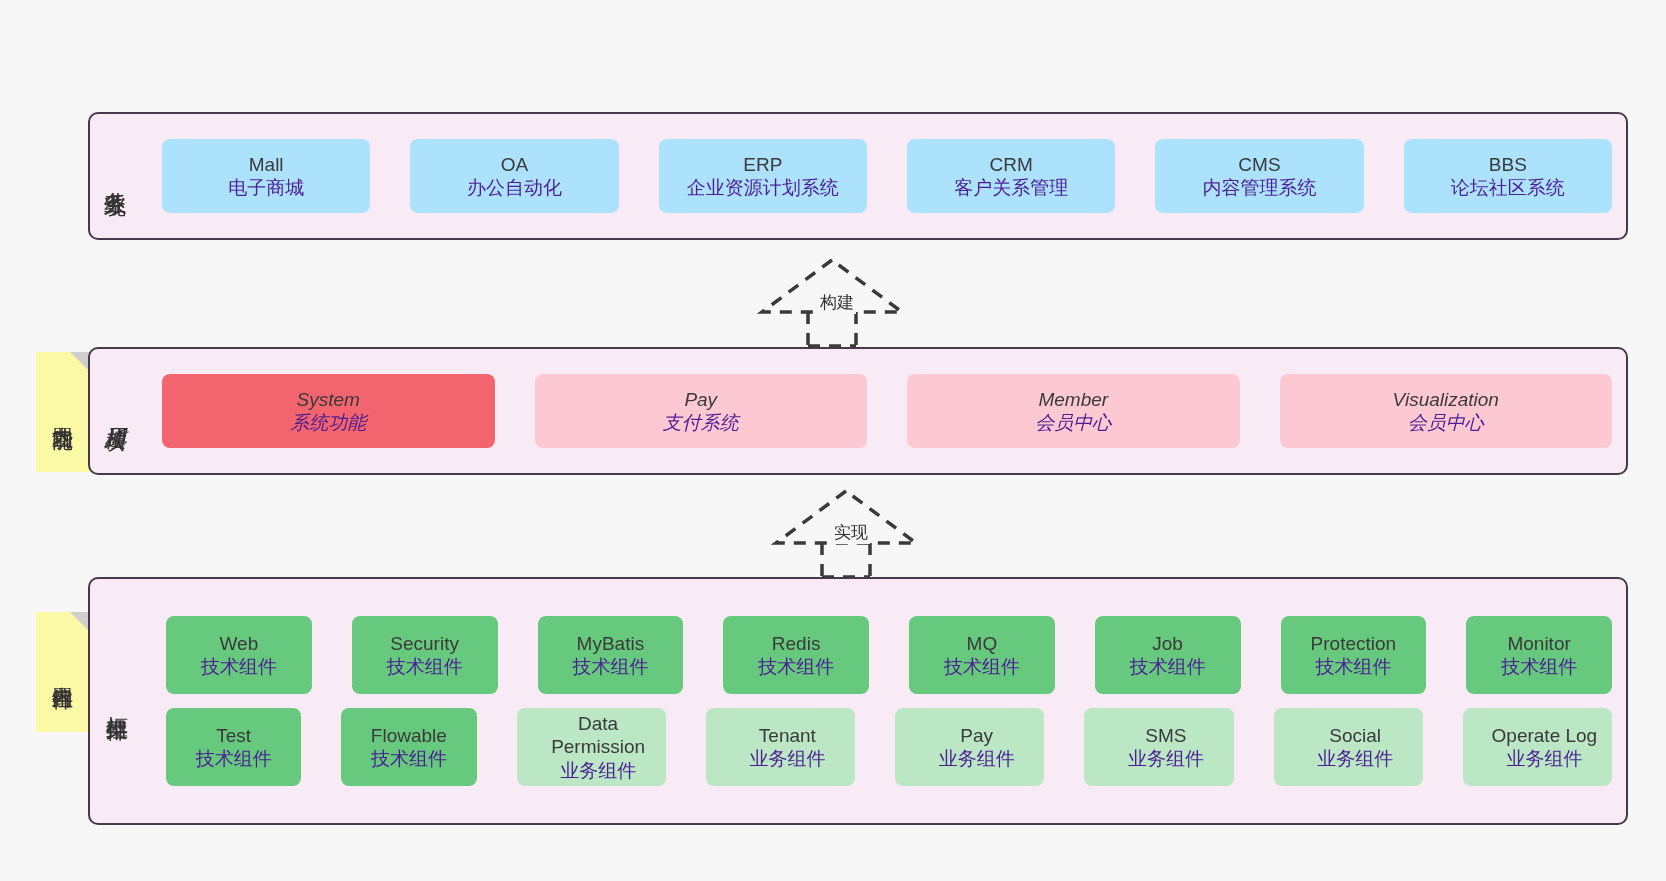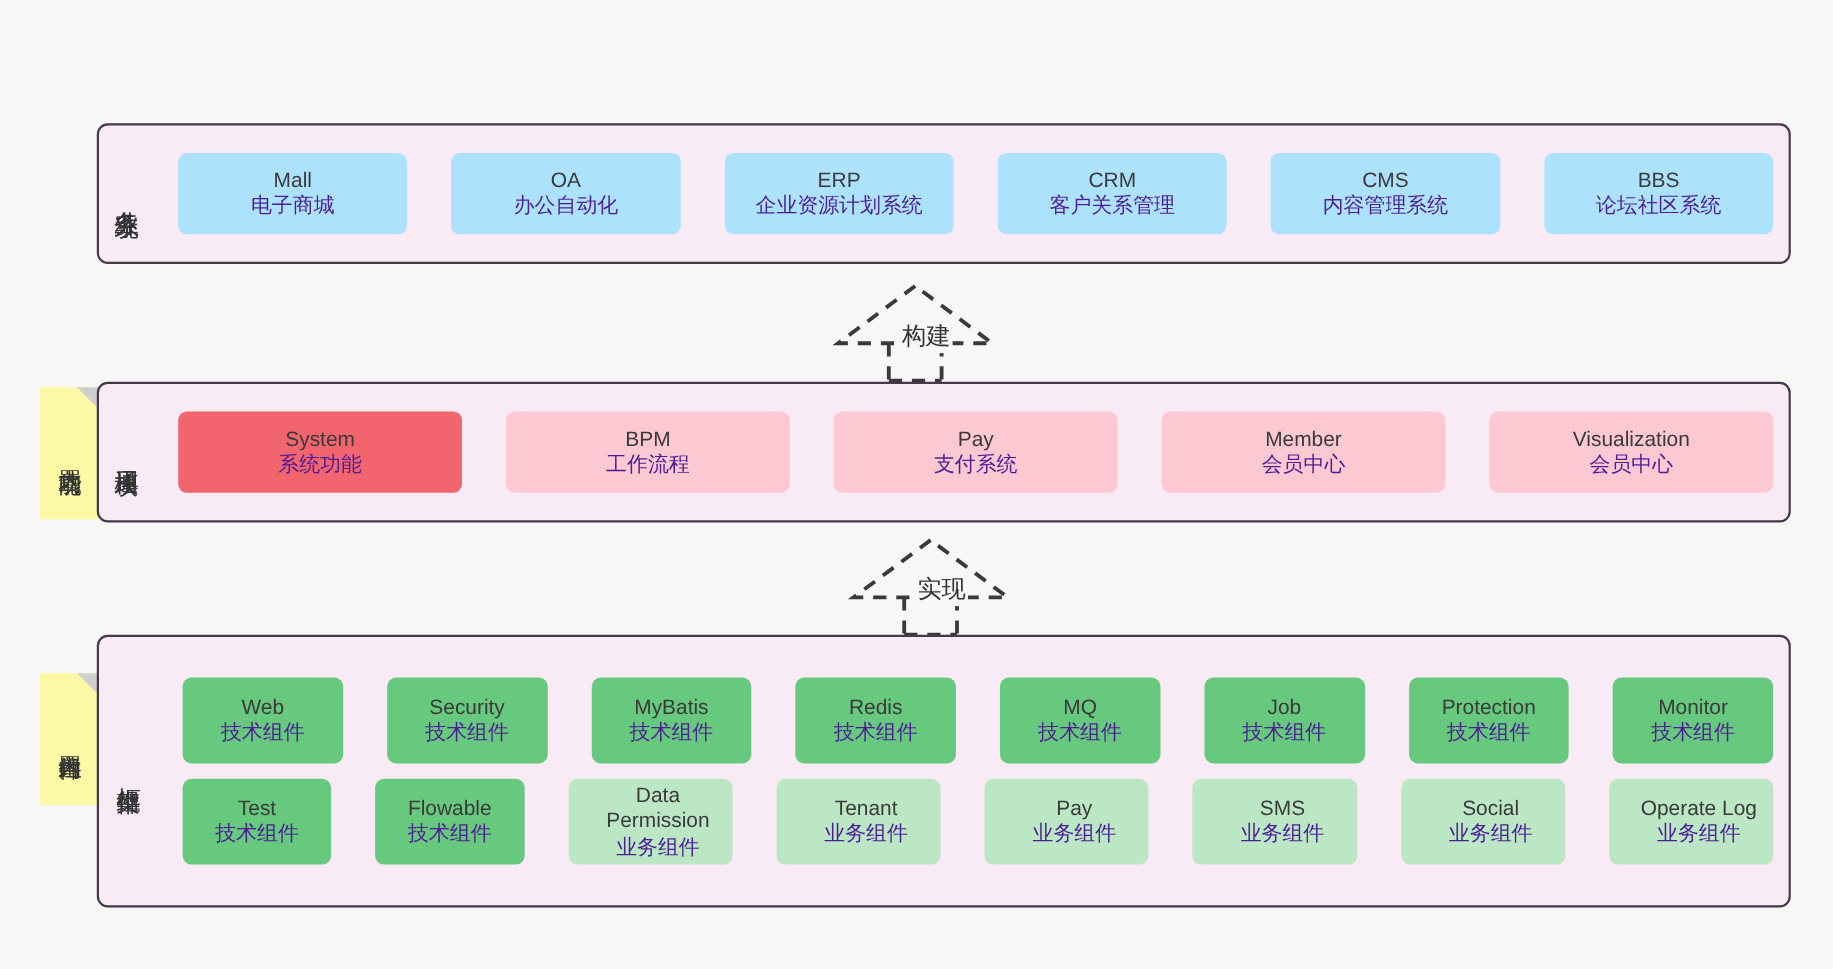--- a/index.html
+++ b/index.html
@@ -69,21 +69,21 @@
   .c-blue{background:#ade2fc;}
   .c-red{background:#f2646e;}
   .c-pink{background:#fcc9d3;}
   .c-green{background:#66c97d;}
   .c-lgreen{background:#bbe7c5;padding-left:22px;}
 
   
   #layer-business{left:88px;top:112px;width:1540px;height:128px;}
   #layer-business .card{height:74px;}
 
-  #layer-common{left:88px;top:347px;width:1540px;height:128px;}
+  #layer-common{left:88px;top:347px;width:1540px;height:128px;font-style:italic;}
   #layer-common .card{height:74px;}
 
   #layer-framework{left:88px;top:577px;width:1540px;height:248px;}
   #layer-framework .card{height:78px;}
   #layer-framework .layer-title{width:46px;}
 
   
   .note{
     position:absolute;
     background:#fbf9a6;
@@ -106,21 +106,21 @@
     border-top:20px solid #cfcfcf;
     border-left:20px solid transparent;
   }
   #note-common{left:36px;top:352px;height:120px;}
   #note-framework{left:36px;top:612px;height:120px;}
 
   
   .arrow{position:absolute;}
   .arrow-label{
     position:absolute;
-    font-size:22px;
+    font-size:17px;
     color:#333;
     background:#f7f7f7;
     padding:0 2px;
     white-space:nowrap;
   }
   #arrow-build{left:752px;top:256px;width:160px;height:92px;}
   #label-build{left:818px;top:291px;}
   #arrow-impl{left:766px;top:487px;width:160px;height:92px;}
   #label-impl{left:832px;top:521px;}
 </style>
@@ -175,24 +175,20 @@
 
   <div class="layer" id="layer-common">
     <div class="layer-title">通用模块</div>
     <div class="cards">
       <div class="card-row">
         <div class="card c-red">
           <span class="t1">System</span>
           <span class="t2">系统功能</span>
         </div>
         <div class="card c-pink">
-          <span class="t1">BPM</span>
-          <span class="t2">工作流程</span>
-        </div>
-        <div class="card c-pink">
           <span class="t1">Pay</span>
           <span class="t2">支付系统</span>
         </div>
         <div class="card c-pink">
           <span class="t1">Member</span>
           <span class="t2">会员中心</span>
         </div>
         <div class="card c-pink">
           <span class="t1">Visualization</span>
           <span class="t2">会员中心</span>

